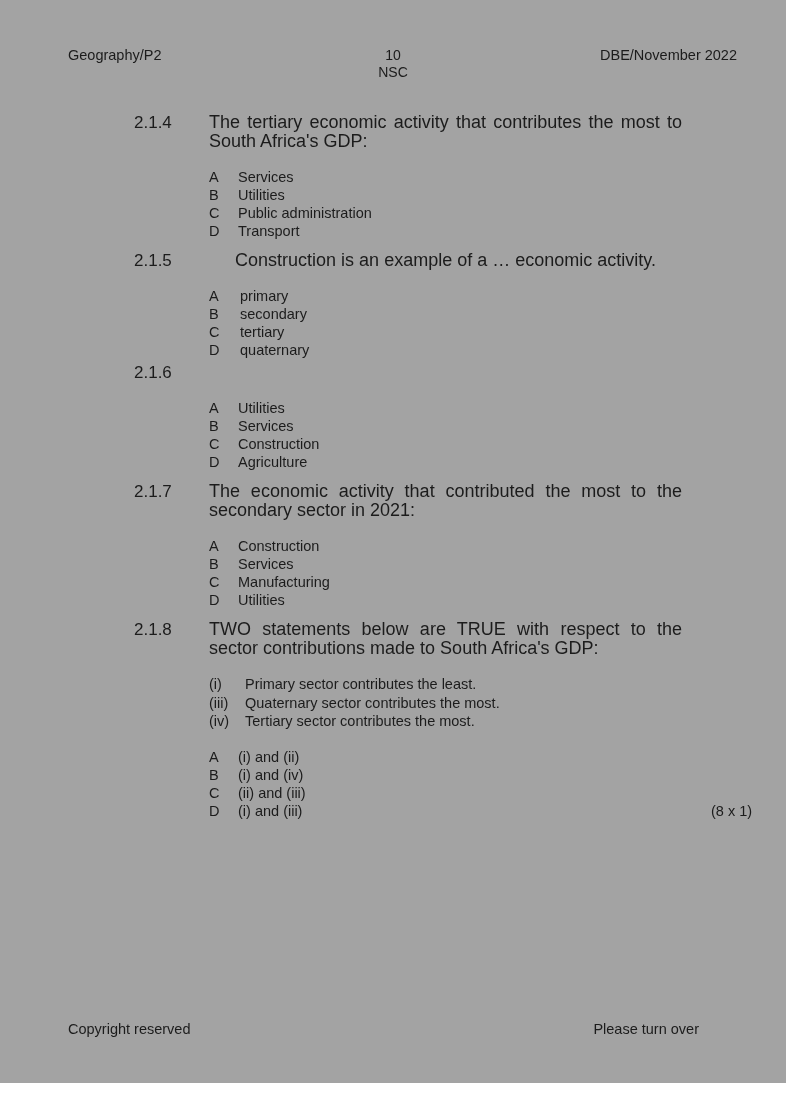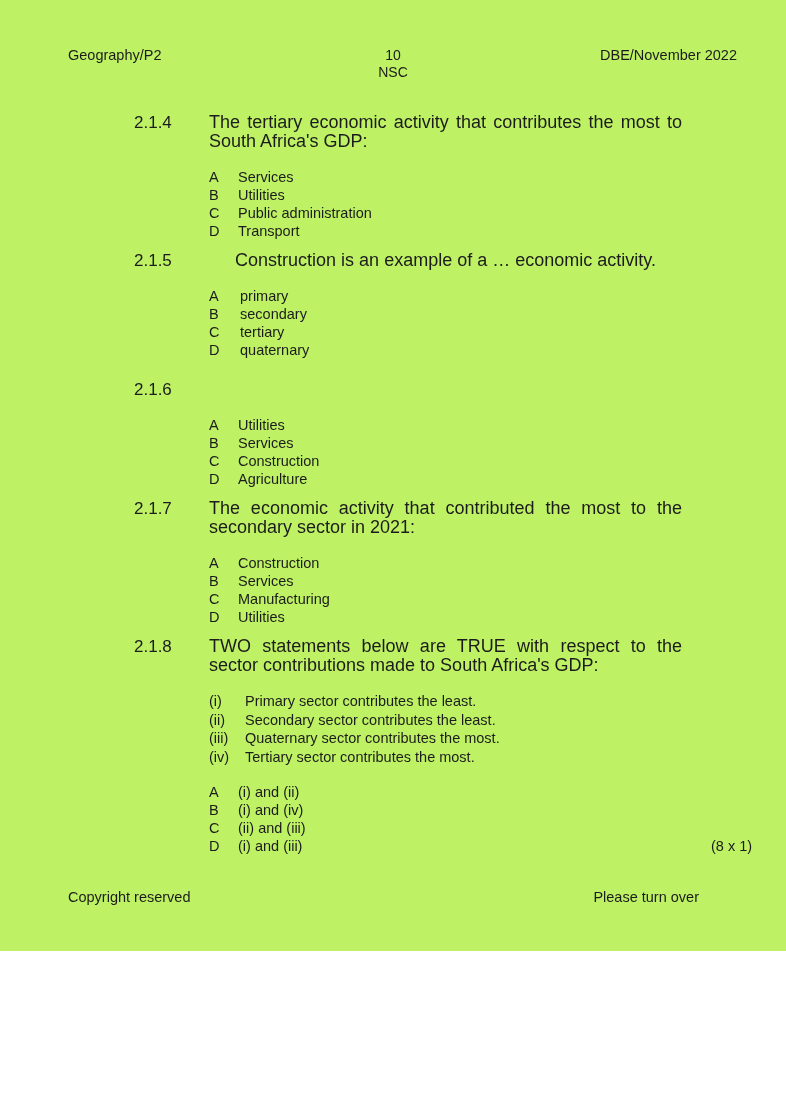--- a/index.html
+++ b/index.html
@@ -3,22 +3,22 @@
 <meta charset="utf-8">
 <style>
   html, body {
     margin: 0;
     padding: 0;
     background: #ffffff;
   }
   .page {
     position: relative;
     width: 786px;
-    height: 951px;
-    background: #bef264;
+    height: 1083px;
+    background: #a3a3a3;
     font-family: "Liberation Sans", sans-serif;
     color: #1c1c1c;
     overflow: hidden;
   }
 
   
   .header {
     position: absolute;
     top: 47px;
     left: 68px;
@@ -204,21 +204,21 @@
           <span class="opt-key">C</span>
           <span class="opt-val">Public administration</span>
         </div>
         <div class="opt">
           <span class="opt-key">D</span>
           <span class="opt-val">Transport</span>
         </div>
       </div>
     </div>
 
-    <div class="qblock" style="margin-bottom:21px;">
+    <div class="qblock" style="margin-bottom:4px;">
       <div class="qhead">
         <div class="qnum">2.1.5</div>
         <div class="qtext nojust">Construction is an example of a … economic activity.</div>
       </div>
       <div class="options wide">
         <div class="opt">
           <span class="opt-key">A</span>
           <span class="opt-val">primary</span>
         </div>
         <div class="opt">
@@ -290,24 +290,20 @@
         <div class="qnum">2.1.8</div>
         <div class="qtext">TWO statements below are TRUE with respect to the sector contributions made to South Africa's  GDP:</div>
       </div>
 
       <div class="statements">
         <div class="stmt">
           <span class="stmt-key">(i)</span>
           <span class="stmt-val">Primary sector contributes the least.</span>
         </div>
         <div class="stmt">
-          <span class="stmt-key">(ii)</span>
-          <span class="stmt-val">Secondary sector contributes the least.</span>
-        </div>
-        <div class="stmt">
           <span class="stmt-key">(iii)</span>
           <span class="stmt-val">Quaternary sector contributes the most.</span>
         </div>
         <div class="stmt">
           <span class="stmt-key">(iv)</span>
           <span class="stmt-val">Tertiary sector contributes the most.</span>
         </div>
       </div>
 
       <div class="options">

